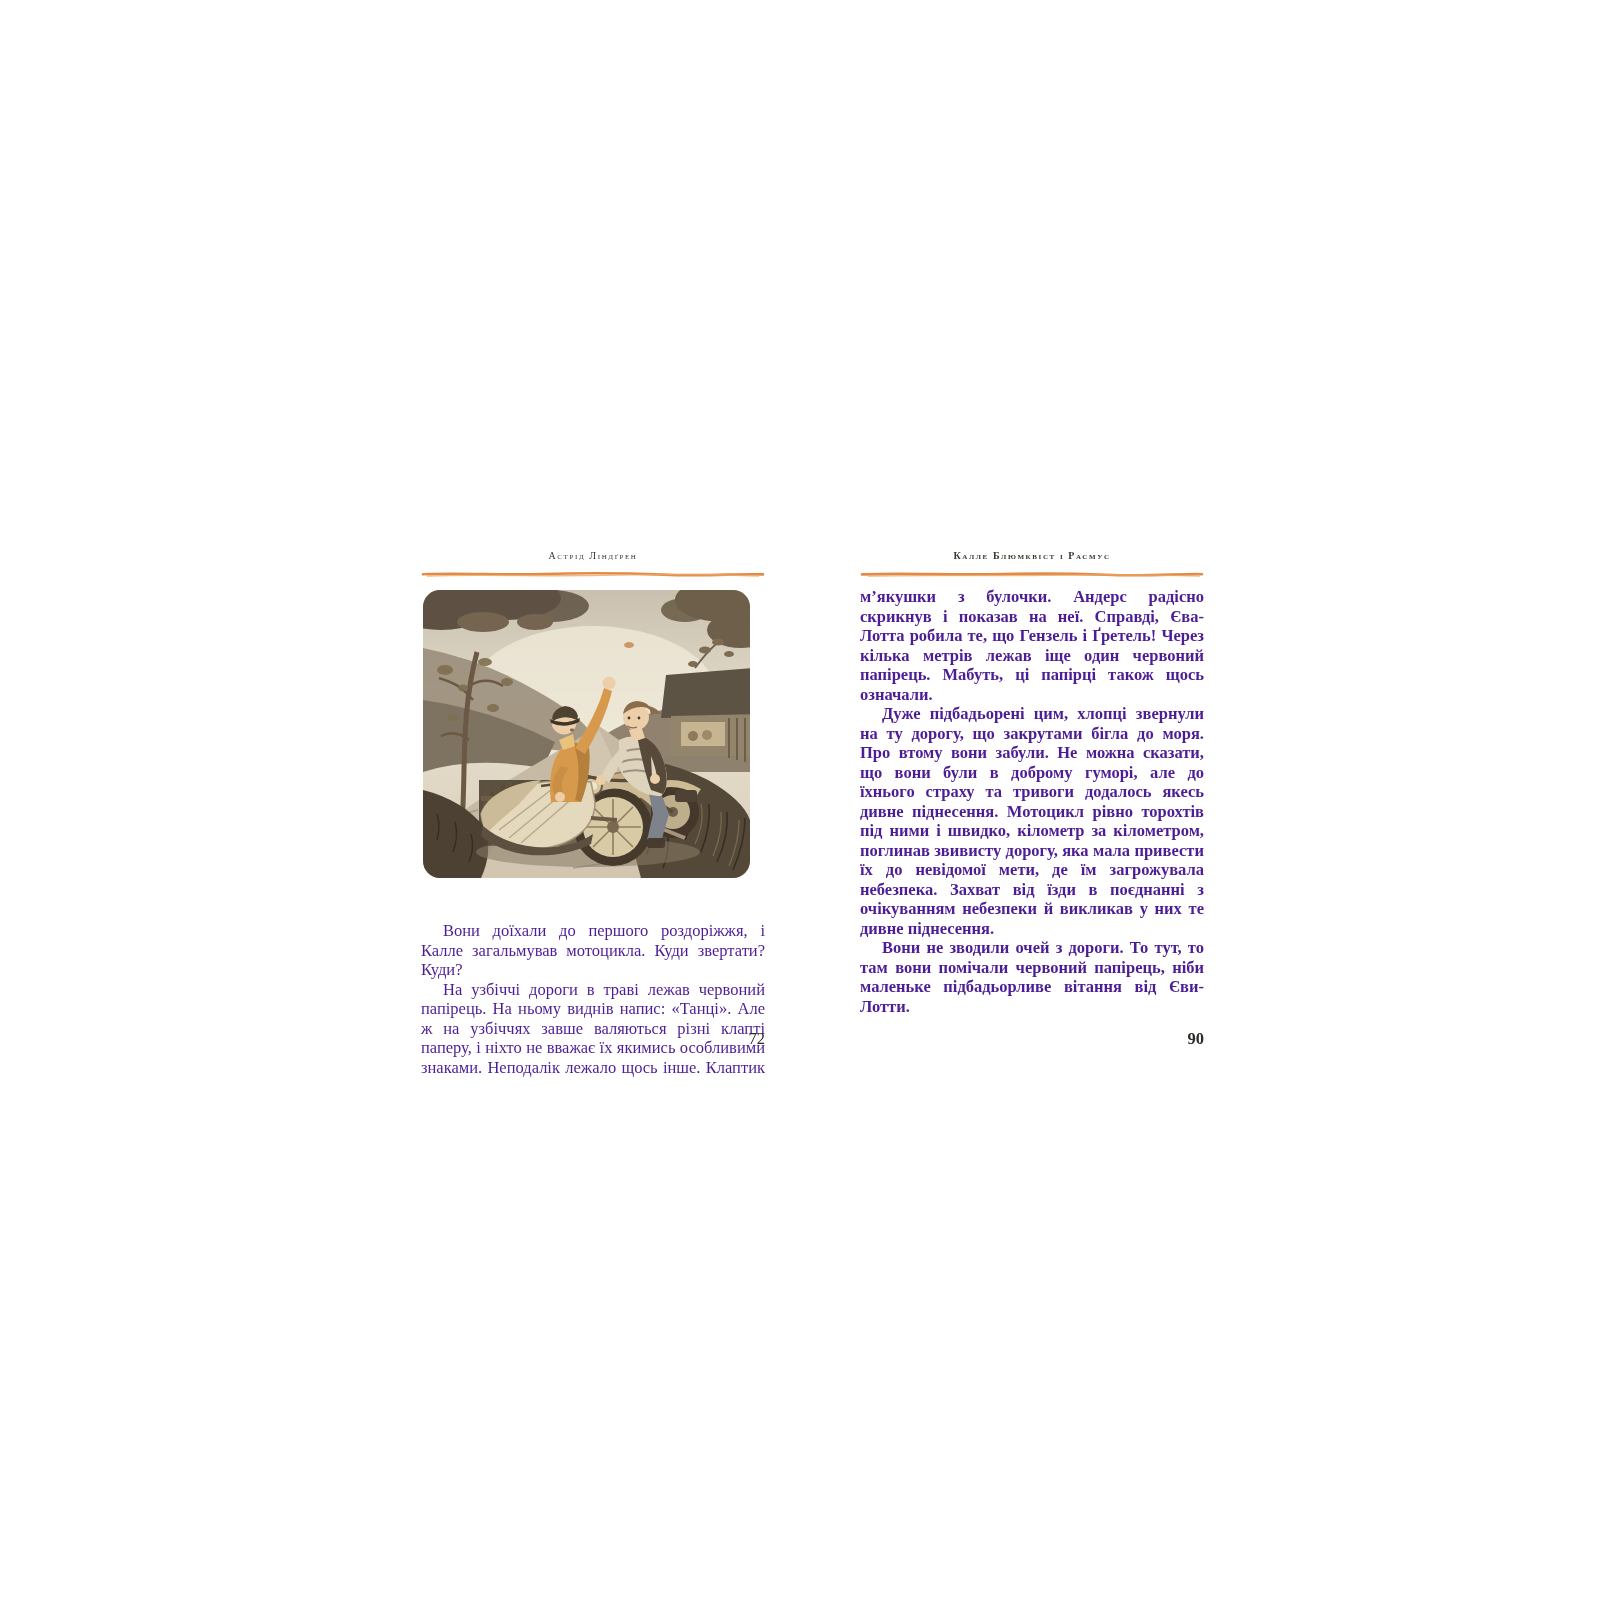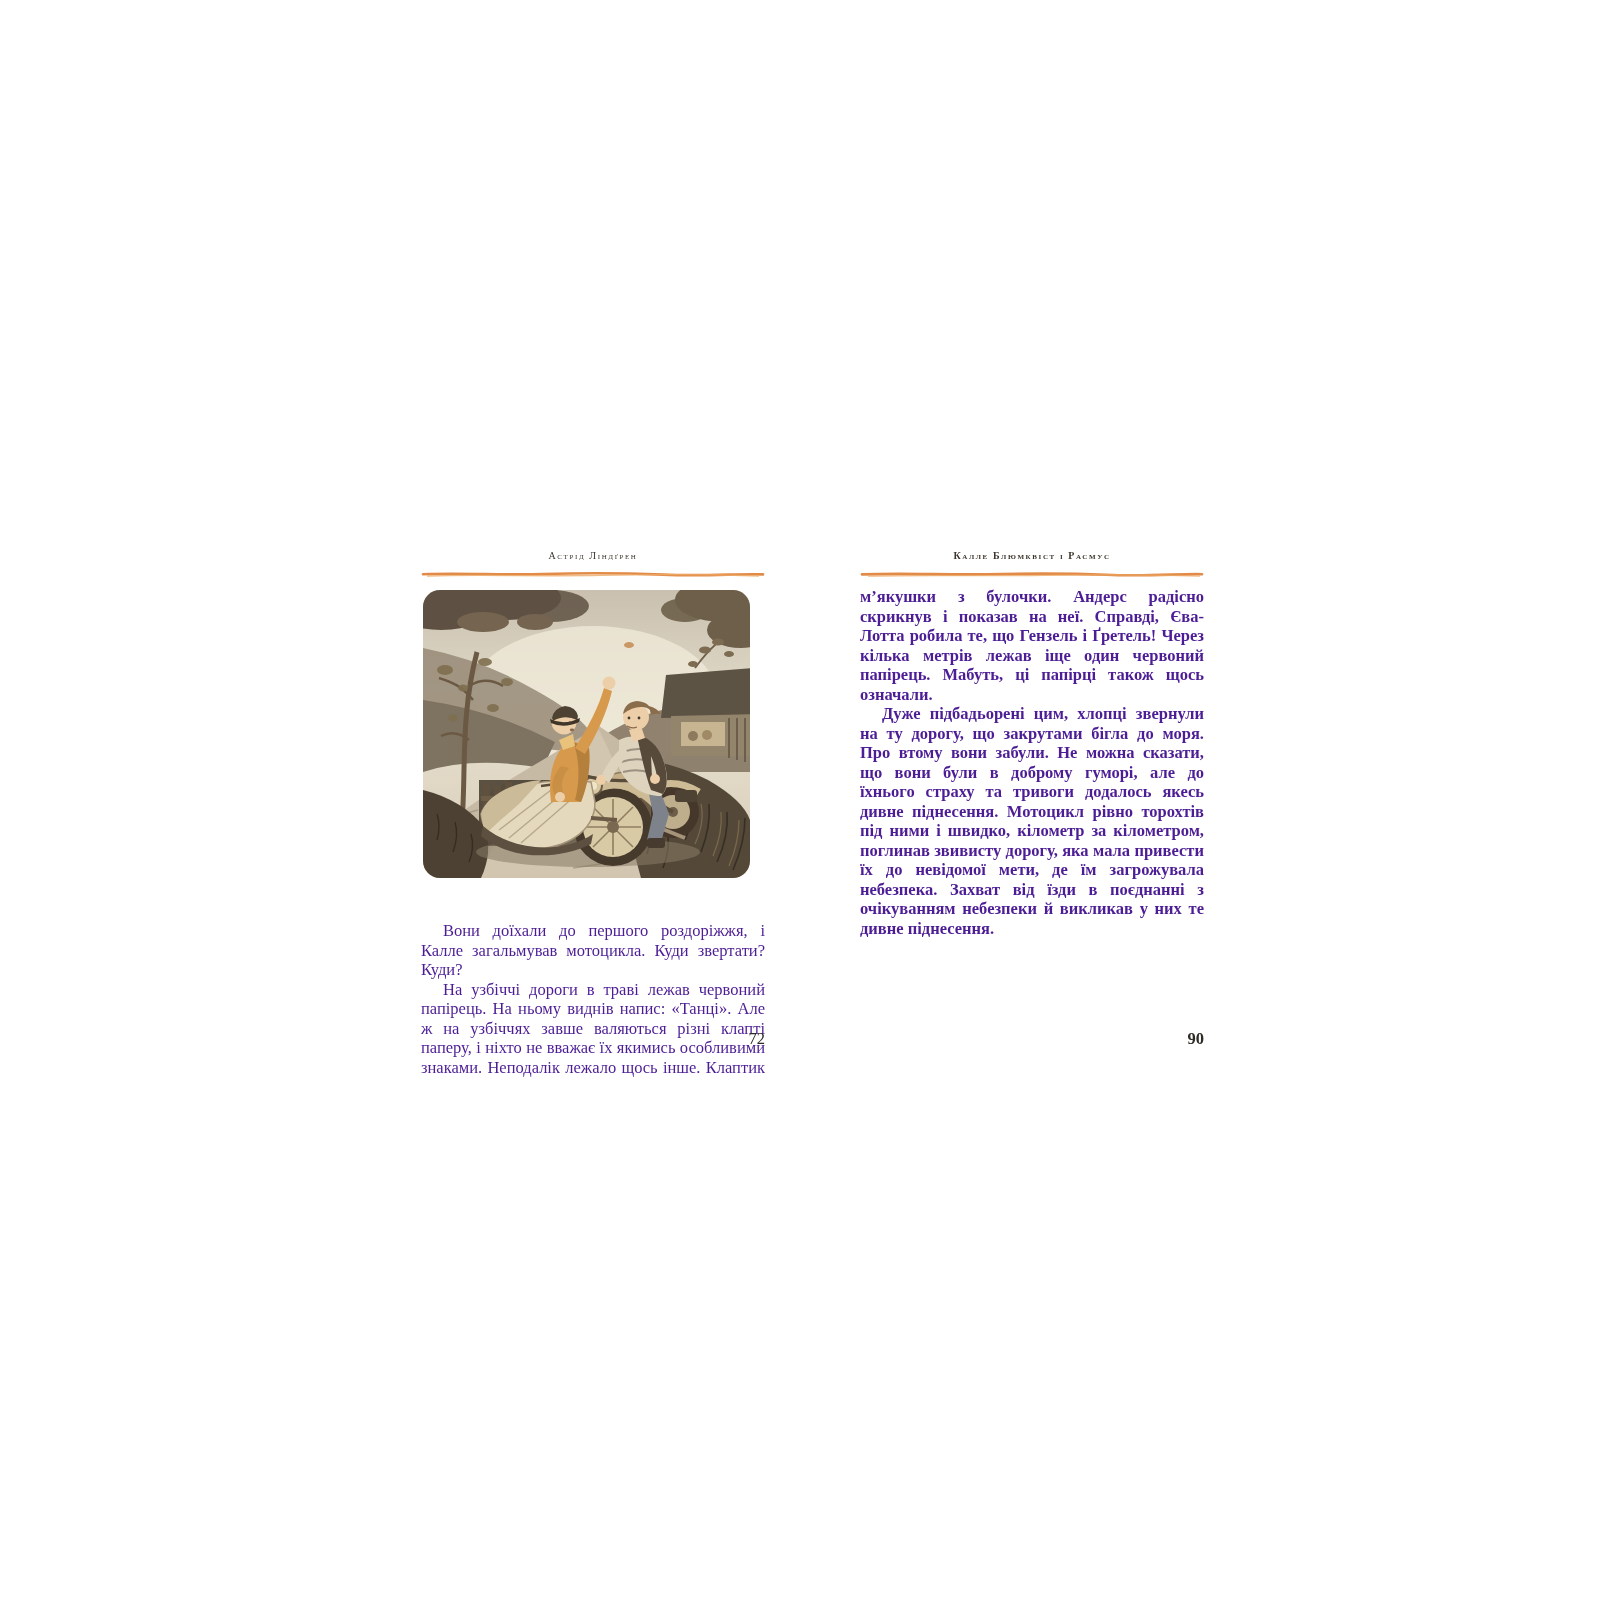--- a/index.html
+++ b/index.html
@@ -265,16 +265,17 @@
   <div class="running-header">Калле Блюмквіст і Расмус</div>
 
   <svg class="header-rule" viewBox="0 0 344 8" preserveAspectRatio="none">
     <path d="M2,4.4 C 44,2.8 86,5 126,4.2 S 204,3 246,4.8 S 320,3.6 342,4.2" stroke="#e0853e" stroke-width="2.6" fill="none" stroke-linecap="round" opacity="0.95"></path>
     <path d="M8,6.2 C 64,4.6 124,6.4 184,5.4 S 300,5 340,6.2" stroke="#edaa66" stroke-width="1.3" fill="none" opacity="0.8"></path>
   </svg>
 
   <div class="body-text">
     <p>м’якушки з булочки. Андерс радісно скрикнув і показав на неї. Справді, Єва-Лотта робила те, що Гензель і Ґретель! Через кілька метрів лежав іще один червоний папірець. Мабуть, ці папірці також щось означали.</p>
     <p class="indent">Дуже підбадьорені цим, хлопці звернули на ту дорогу, що закрутами бігла до моря. Про втому вони забули. Не можна сказати, що вони були в доброму гуморі, але до їхнього страху та тривоги додалось якесь дивне піднесення. Мотоцикл рівно торохтів під ними і швидко, кілометр за кілометром, поглинав звивисту дорогу, яка мала привести їх до невідомої мети, де їм загрожувала небезпека. Захват від їзди в поєднанні з очікуванням небезпеки й викликав у них те дивне піднесення.</p>
+    <p class="indent">Вони не зводили очей з дороги. То тут, то там вони помічали червоний папірець, ніби маленьке підбадьорливе вітання від Єви-Лотти.</p>
   </div>
 
   <div class="page-number">90</div>
 </div>
 
 </body></html>

